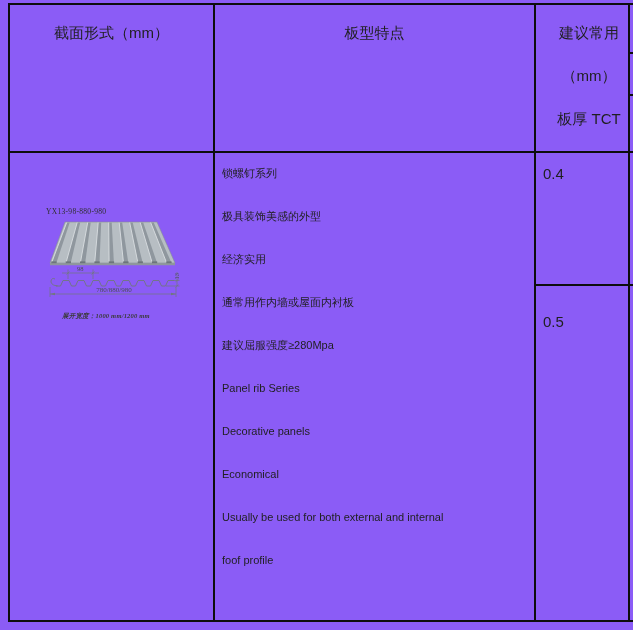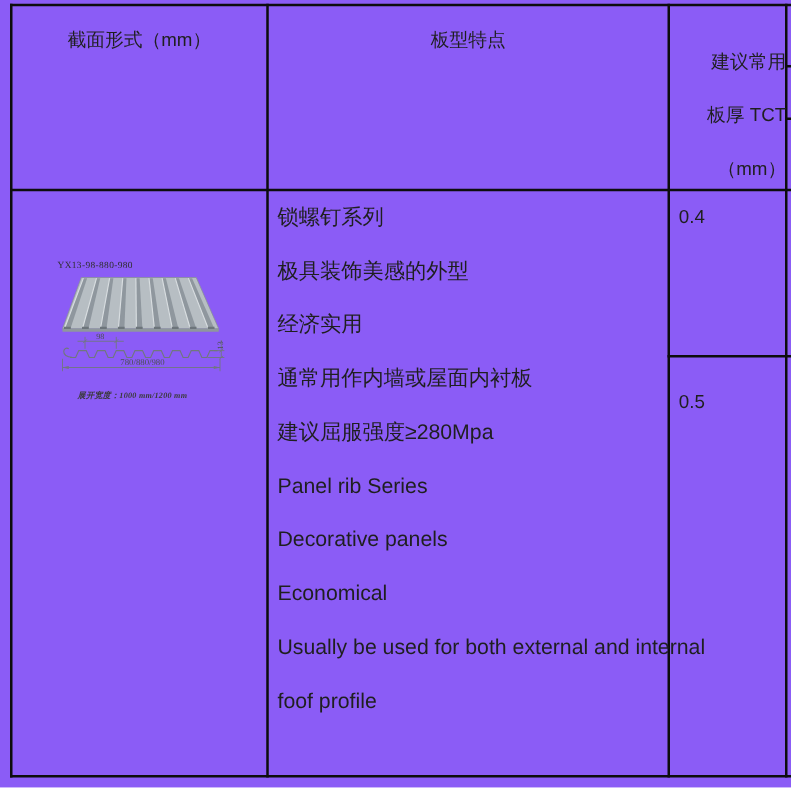--- a/index.html
+++ b/index.html
@@ -12,25 +12,25 @@
     color: #1f1f1f;
     overflow: hidden;
   }
   .line { position: absolute; background: #0d0d0d; }
 
   .cell-text { position: absolute; font-size: 15px; line-height: 43px; color: #1f1f1f; }
   .centered { text-align: center; }
 
   #header-col1 { left: 10px;  top: 11px; width: 203px; }
   #header-col2 { left: 216px; top: 11px; width: 317px; }
-  #header-col3 { left: 549px; top: 28px; width: 80px; text-align: right; }
+  #header-col3 { left: 549px; top: 11px; width: 80px; text-align: center; }
   #header-col3 p { margin: 0; }
 
   #features { left: 222px; top: 152px; width: 312px; }
-  #features p { margin: 0; white-space: nowrap; font-size: 17px; line-height: 43px; }
+  #features p { margin: 0; white-space: nowrap; font-size: 11px; line-height: 43px; }
 
   #thickness-04 { left: 543px; top: 152px; width: 80px; }
   #thickness-05 { left: 543px; top: 300px; width: 80px; }
 
   #section-drawing { position: absolute; left: 8px; top: 200px; width: 206px; height: 130px; }
 
   .svg-label      { font-family: "Liberation Serif", serif; font-size: 7.5px; fill: #2e2e2e; letter-spacing: 0.3px; }
   .svg-dim        { font-family: "Liberation Serif", serif; font-size: 6.5px; fill: #4a4f52; }
   .svg-dim-mid    { font-family: "Liberation Serif", serif; font-size: 7px;  fill: #4a4f52; text-anchor: middle; }
   .svg-caption    { font-family: "Liberation Serif", serif; font-size: 6.5px; font-style: italic; font-weight: bold; fill: #3a3a3a; letter-spacing: 0.2px; }
@@ -50,22 +50,22 @@
   <div class="line" style="left:534px; top:3px;   width:2px;   height:619px;"></div>
   <div class="line" style="left:8px;   top:151px; width:625px; height:2px;"></div>
   <div class="line" style="left:534px; top:284px; width:99px;  height:2px;"></div>
   <div class="line" style="left:628px; top:52px;  width:5px;   height:2px;"></div>
   <div class="line" style="left:628px; top:94px;  width:5px;   height:2px;"></div>
 
   <div id="header-col1" class="cell-text centered">截面形式（mm）</div>
   <div id="header-col2" class="cell-text centered">板型特点</div>
   <div id="header-col3" class="cell-text">
     <p>建议常用</p>
+    <p>（mm）</p>
     <p>板厚 TCT</p>
-    <p>（mm）</p>
   </div>
 
   <svg id="section-drawing" viewBox="0 0 206 130" width="206" height="130" xmlns="http://www.w3.org/2000/svg">
 
     <text class="svg-label" x="38" y="14">YX13-98-880-980</text>
 
     <g>
       <polygon points="57,22 149,22 167,63 42,63" fill="#b7bec3" stroke="#878f95" stroke-width="0.6"></polygon>
       <polygon points="42,63 167,63 167,65.3 42,65.3" fill="#8f979c"></polygon>
 

